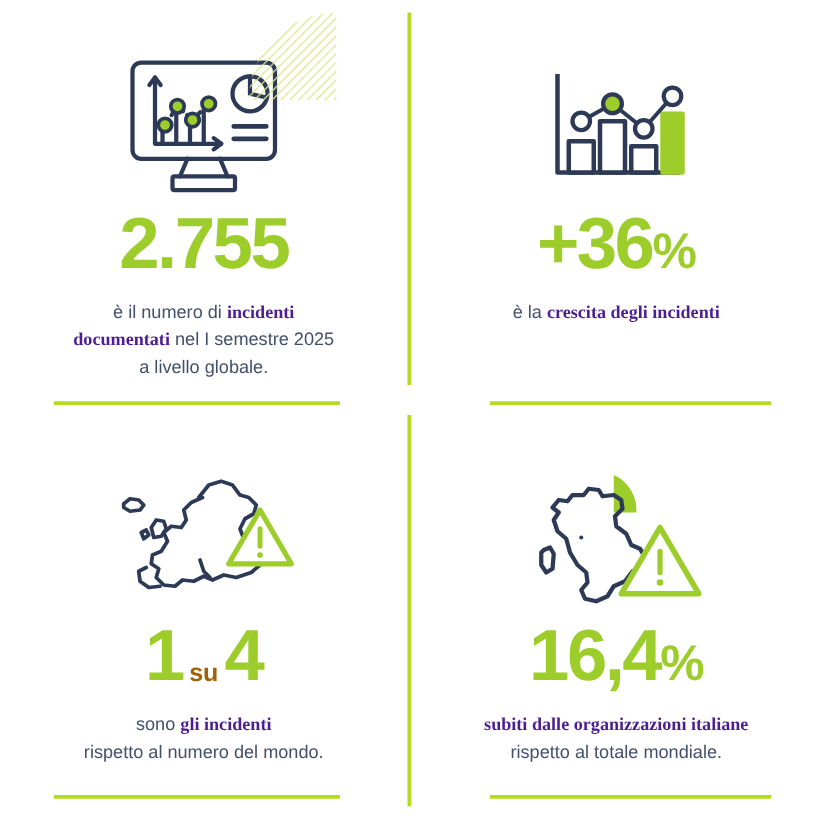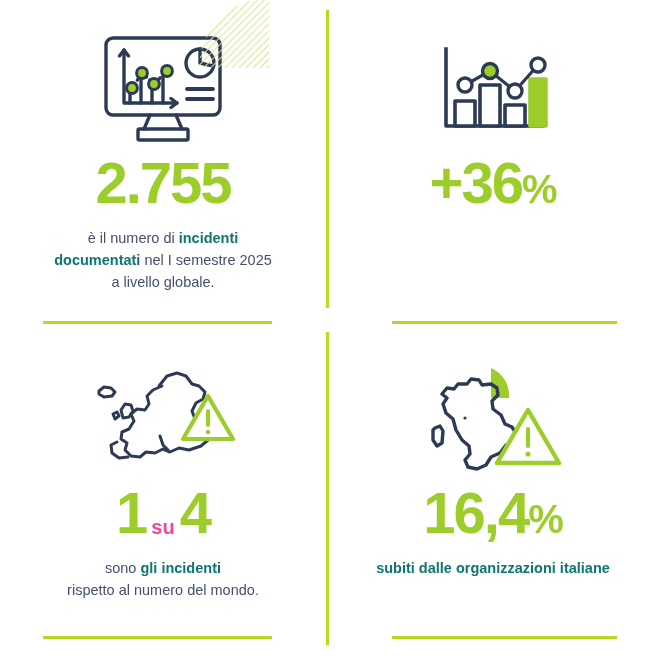--- a/index.html
+++ b/index.html
@@ -45,21 +45,21 @@
     display: grid;
     grid-template-columns: 326px 334px;
     grid-template-rows: 330px 330px;
   }
 
   .card {
     position: relative;
     display: flex;
     flex-direction: column;
     align-items: center;
-    padding-top: 24px;
+    padding-top: 36px;
   }
 
   .icon-wrap {
     position: relative;
     height: 130px;
     display: flex;
     align-items: center;
     justify-content: center;
   }
 
@@ -69,36 +69,36 @@
     line-height: 1;
     letter-spacing: -2px;
     display: flex;
     align-items: baseline;
     justify-content: center;
   }
   .stat .big   { font-size: 58px; }
   .stat .pct   { font-size: 40px; letter-spacing: -1px; }
   .stat .su    {
     font-size: 20px;
-    color: #ec4899;
+    color: #a16207;
     letter-spacing: 0;
     padding: 0 5px;
     position: relative;
     top: 1px;
   }
 
   .caption {
     margin-top: 16px;
     text-align: center;
     color: #44506b;
     font-size: 14.5px;
     line-height: 1.5;
     max-width: 270px;
   }
-  .caption b { color: #0f766e; font-weight: bold; }
+  .caption b { color: #4c1d95; font-weight: bold; font-family: Liberation Serif, serif; }
 
   
   .hatch {
     position: absolute;
     left: 100px;
     top: -28px;
     width: 74px;
     height: 74px;
   }
 </style>
@@ -195,20 +195,23 @@
           </g>
         </svg>
       </div>
 
       <div class="stat">
         <span class="big">+36</span>
           <span class="pct">%</span>
       </div>
 
       <div class="caption">
+        <div>
+          <span>è la </span><b>crescita degli incidenti</b>
+        </div>
       </div>
     </div>
 
     <div class="card">
       <div class="icon-wrap">
         <svg width="152" height="112" viewBox="0 0 152 112">
           <g fill="none" stroke="#2c3a56" stroke-width="3" stroke-linecap="round" stroke-linejoin="round">
 
             <path d="M12,28 l5,-4 l7,1 l4,4 l-3,4 l-8,1 l-5,-3 Z"></path>
 
@@ -276,17 +279,20 @@
 
       <div class="stat">
         <span class="big">16,4</span>
           <span class="pct">%</span>
       </div>
 
       <div class="caption">
         <div>
           <b>subiti dalle organizzazioni italiane</b>
         </div>
+        <div>
+          <span>rispetto al totale mondiale.</span>
+        </div>
       </div>
     </div>
 
   </div>
 </div>
 
 </body></html>

